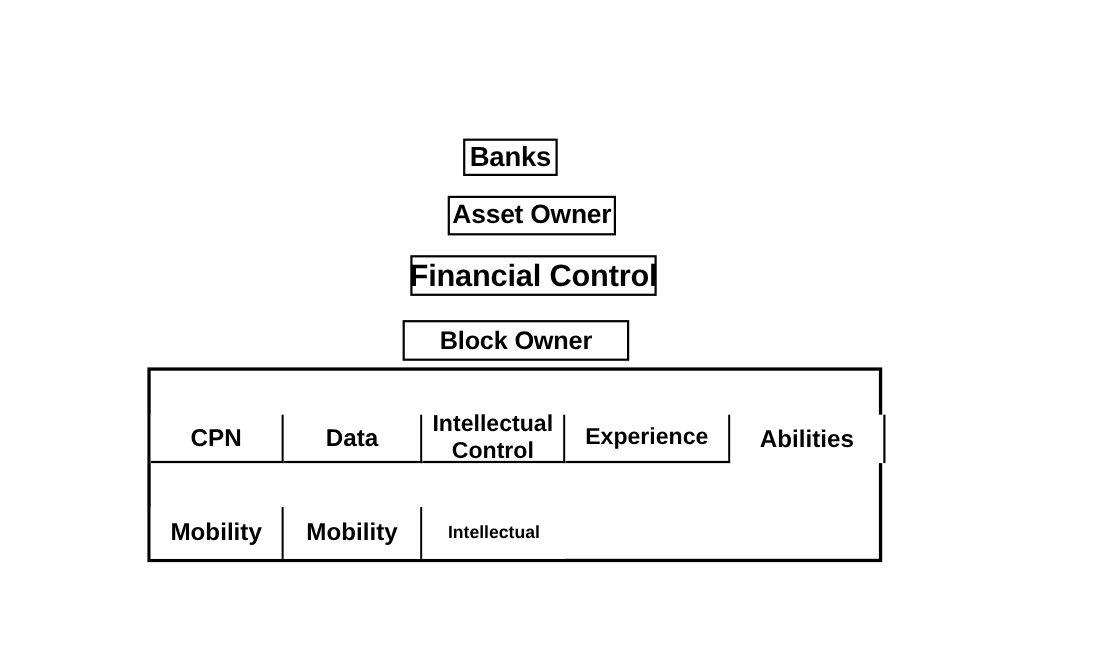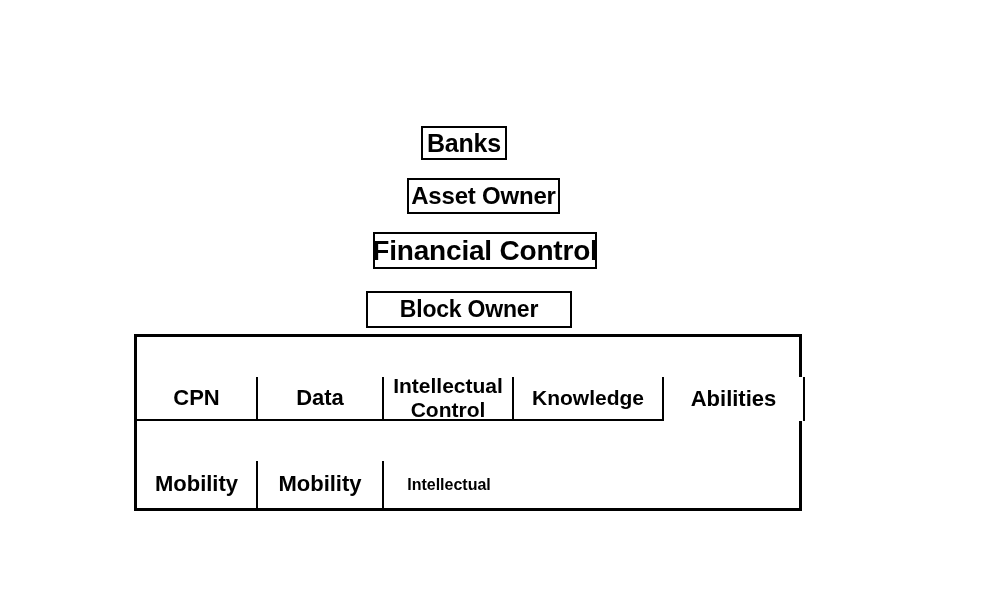--- a/index.html
+++ b/index.html
@@ -120,21 +120,21 @@
     <div class="cell fs-22">
       <span>CPN</span>
     </div>
     <div class="cell fs-22">
       <span>Data</span>
     </div>
     <div class="cell fs-21">
       <span>Intellectual Control</span>
     </div>
     <div class="cell fs-21">
-      <span>Knowledge</span>
+      <span>Experience</span>
     </div>
 
     <div class="cell row-last fs-22">
       <span>Abilities</span>
     </div>
     <div class="cell row-last fs-22">
       <span>Mobility</span>
     </div>
     <div class="cell row-last fs-22">
       <span>Mobility</span>

